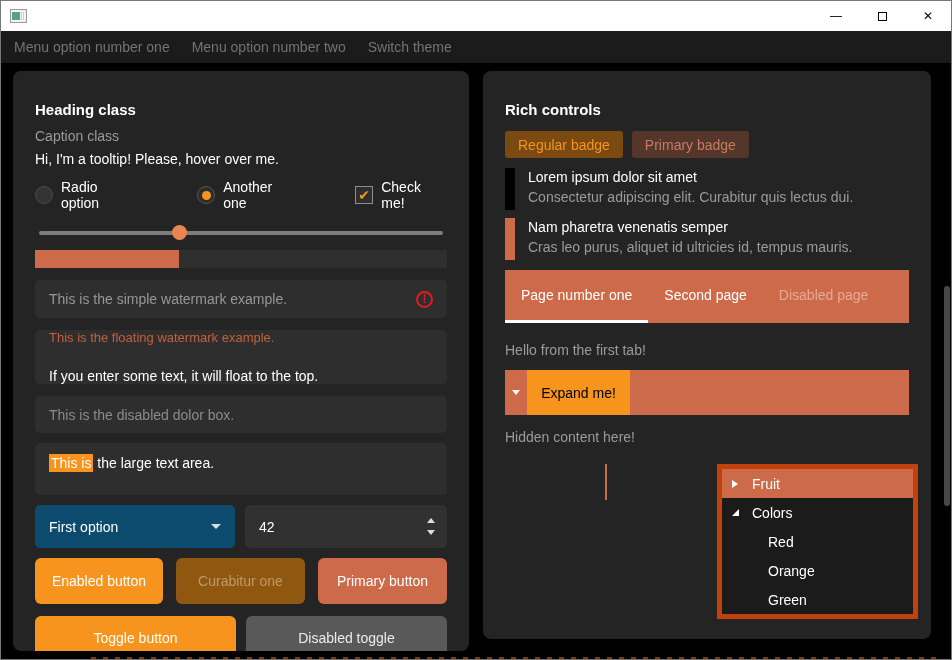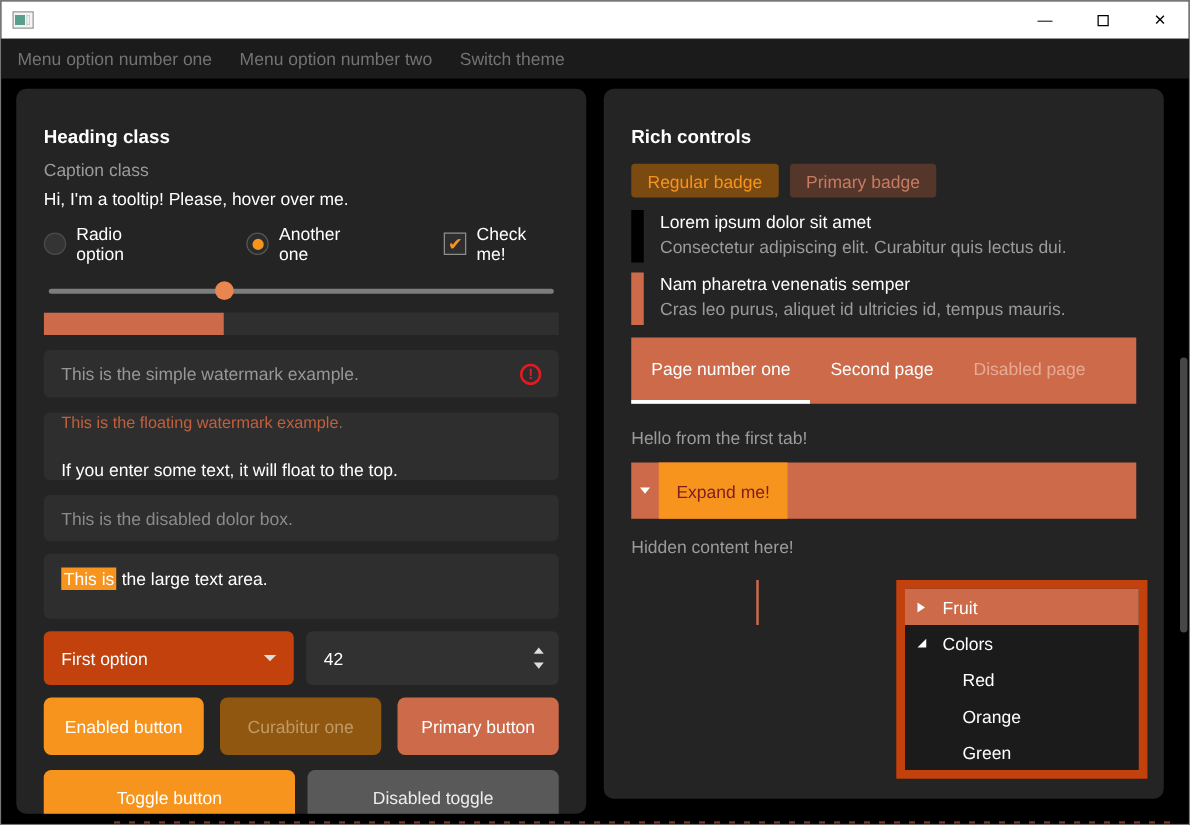--- a/index.html
+++ b/index.html
@@ -51,21 +51,21 @@
   .err-badge { margin-left:auto; width:17px; height:17px; border:2px solid #df1c24; border-radius:50%; color:#df1c24; font-weight:bold; font-size:12px; display:flex; align-items:center; justify-content:center; }
   .tb-float { margin-top:12px; height:54px; flex-direction:column; align-items:flex-start; justify-content:space-between; }
   .tb-float .float-label { color:#c2603e; font-size:13px; }
   .tb-float .float-text { margin-top:3px; }
   .tb-disabled { margin-top:12px; height:37px; }
   .tb-disabled .wm { color:#8b8b8b; }
   .tb-area { margin-top:10px; height:52px; align-items:flex-start; padding-top:12px; }
   .sel { background:#f7941d; color:#fff; padding:1px 2px; }
 
   .pick-row { margin-top:10px; display:flex; gap:10px; }
-  .combo { width:200px; height:43px; background:#c2410c; border-radius:5px; display:flex; align-items:center; padding:0 14px; }
+  .combo { width:200px; height:43px; background:#0c4a6e; border-radius:5px; display:flex; align-items:center; padding:0 14px; }
   .combo-arrow { margin-left:auto; width:0; height:0; border-left:5px solid transparent; border-right:5px solid transparent; border-top:5px solid #ddd; }
   .numeric { flex:1; height:43px; background:#313131; border-radius:5px; display:flex; align-items:center; padding:0 8px 0 14px; }
   .numeric-chevrons { margin-left:auto; display:flex; flex-direction:column; gap:7px; align-items:center; padding-right:4px; }
   .chev-up { width:0; height:0; border-left:4px solid transparent; border-right:4px solid transparent; border-bottom:5px solid #ddd; }
   .chev-dn { width:0; height:0; border-left:4px solid transparent; border-right:4px solid transparent; border-top:5px solid #ddd; }
 
   .btn-row { margin-top:10px; display:flex; gap:13px;justify-content:flex-end; }
   .btn { border:none; border-radius:6px; height:46px; font-size:14px; font-family:inherit; display:flex; align-items:center; justify-content:center; }
   .btn-enabled { flex:0 0 128px; background:#f7941d; color:#fff; }
   .btn-disabled { flex:0 0 129px; background:#8f5710; color:#c19a66; }
@@ -89,26 +89,26 @@
 
   .tabstrip { margin-top:10px; height:53px; background:#cd6a4a; display:flex; }
   .tab { padding:0 16px; display:flex; align-items:center; border-bottom:3px solid transparent; }
   .tab.active { border-bottom-color:#fff; }
   .tab.disabled { color:rgba(255,233,222,0.5); }
   .tab-content { margin-top:19px; color:#9b9b9b; }
 
   .expander { margin-top:12px; height:45px; background:#cd6a4a; display:flex; align-items:center; }
   .exp-chevron { width:22px; display:flex; justify-content:center; }
   .exp-chevron .glyph { width:0; height:0; border-left:4px solid transparent; border-right:4px solid transparent; border-top:5px solid #fff; }
-  .exp-header { width:103px; height:100%; background:#f7941d; display:flex; align-items:center; justify-content:center; color:#7f1d1d; }
+  .exp-header { width:103px; height:100%; background:#f7941d; display:flex; align-items:center; justify-content:center; color:#000000; }
   .exp-content { margin-top:14px; color:#9b9b9b; }
 
   .tree-zone { position:relative; margin-top:19px; height:148px; }
   .caret { position:absolute; left:100px; top:0; width:2px; height:36px; background:#c96a4a; }
-  .tree { position:absolute; left:212px; top:0; width:201px; background:#1b1b1b; border:7px solid #c2410c; }
+  .tree { position:absolute; left:212px; top:0; width:201px; background:#1b1b1b; border:5px solid #c2410c; }
   .tree-row { height:29px; display:flex; align-items:center; padding-left:8px; }
   .tree-row.selected { background:#cd6a4a; }
   .tree-glyph { width:22px; display:flex; justify-content:flex-start; padding-left:2px; }
   .g-collapsed { width:0; height:0; border-left:6px solid #fff; border-top:4px solid transparent; border-bottom:4px solid transparent; }
   .g-expanded { width:0; height:0; border-bottom:7px solid #fff; border-left:7px solid transparent; }
   .tree-label { }
   .tree-child { padding-left:46px; }
 
   .scrollbar { position:absolute; right:1px; top:285px; width:6px; height:220px; background:#474747; border-radius:3px; }
   .clip-edge { position:absolute; left:90px; right:8px; bottom:0; height:2px; background:repeating-linear-gradient(90deg, rgba(160,75,40,0.75) 0 5px, transparent 5px 12px); }

